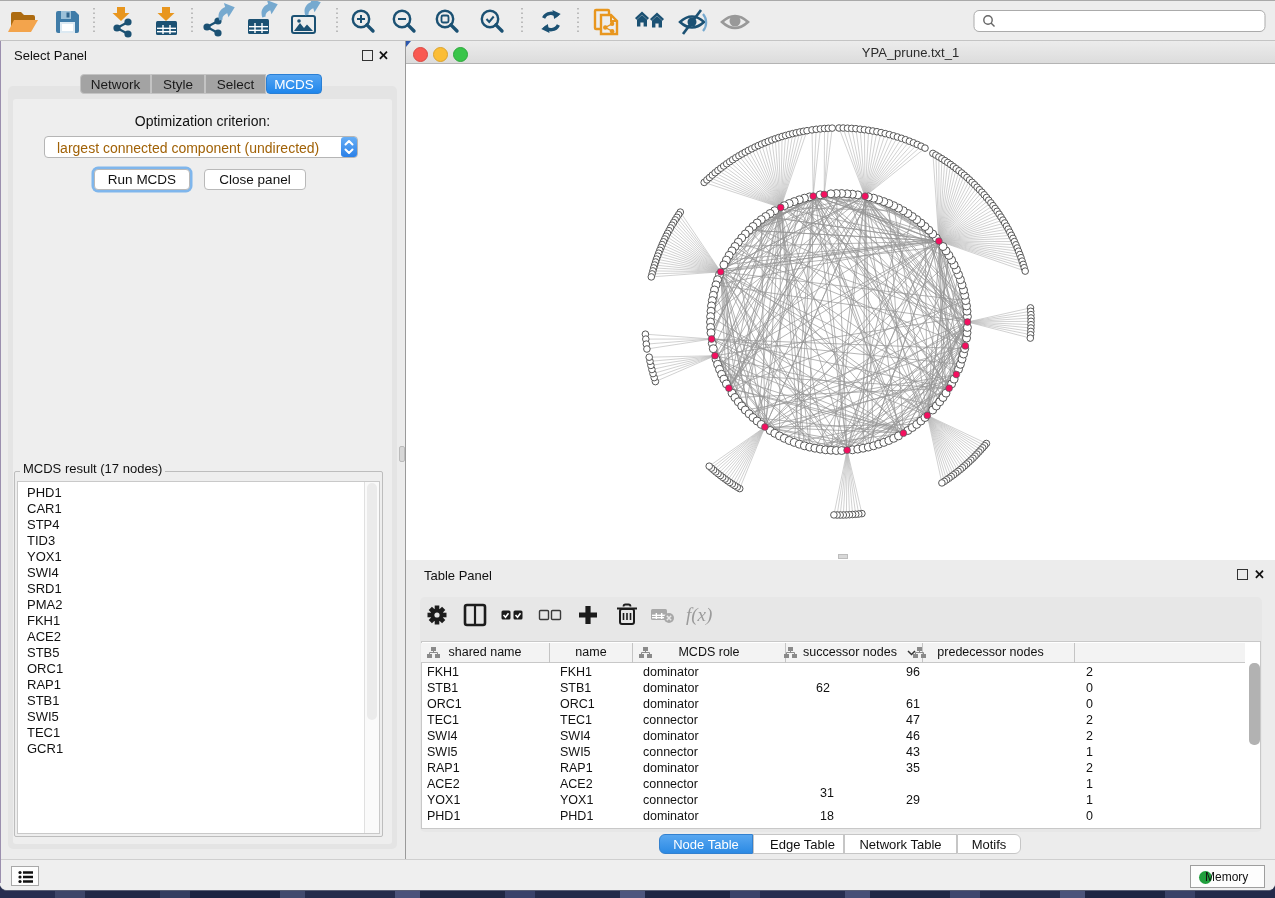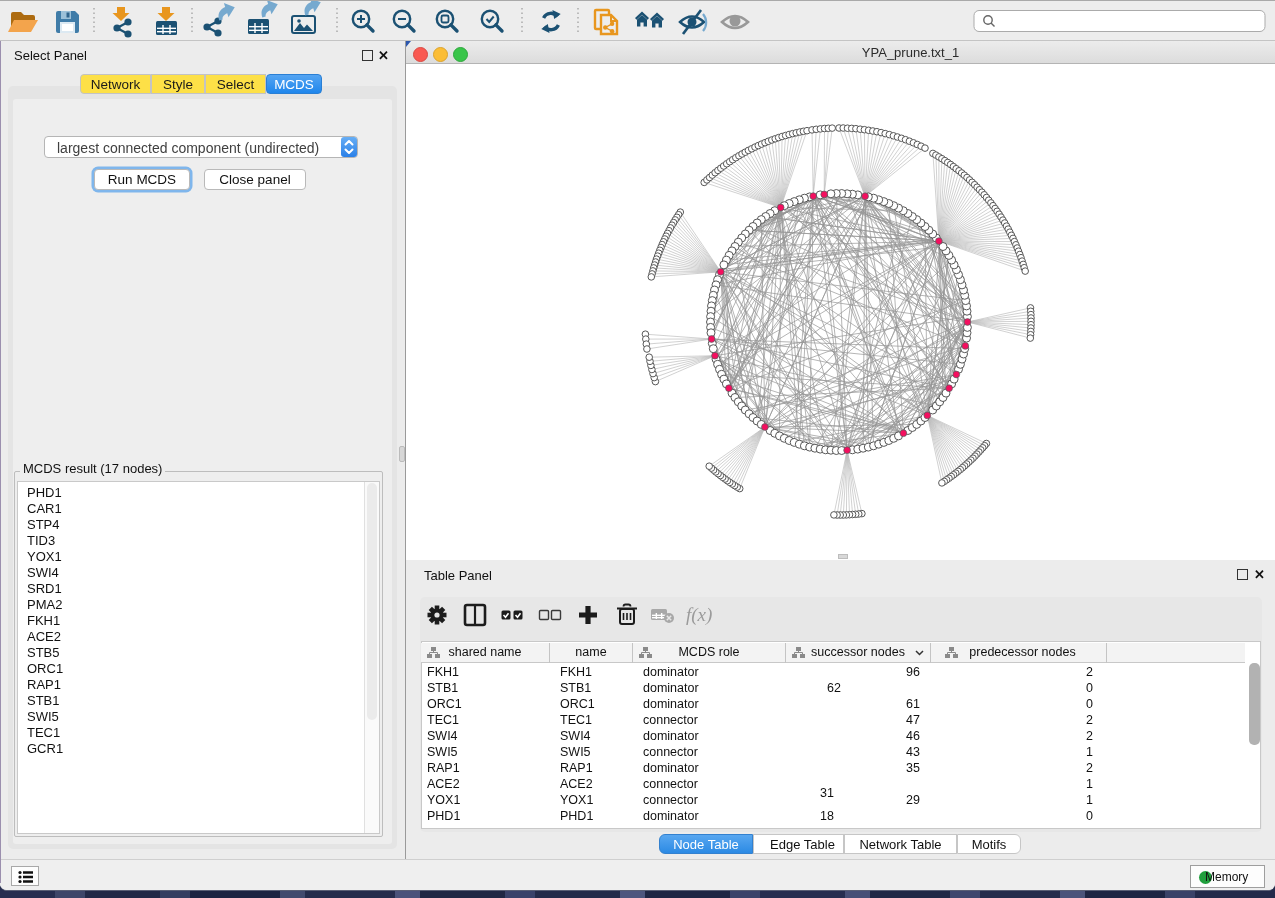--- a/index.html
+++ b/index.html
@@ -10,26 +10,26 @@
   #wall{left:0;top:0;width:1275px;height:898px;background:#1d2440;}
   #wall2{left:0;top:880px;width:1275px;height:18px;
     background:linear-gradient(90deg,#272e50 0 55px,#3e4669 55px 85px,#222947 85px 160px,#353d60 160px 190px,#1d2442 190px 280px,#424a6e 280px 305px,#252c4c 305px 395px,#4a527a 395px 420px,#202744 420px 505px,#3a426a 505px 535px,#242b4a 535px 620px,#4e567e 620px 645px,#1f2644 645px 730px,#3b436a 730px 760px,#272e50 760px 845px,#474f76 845px 870px,#212846 870px 950px,#3f476e 950px 980px,#252c4c 980px 1060px,#4b537a 1060px 1085px,#1e2543 1085px 1165px,#3a4268 1165px 1195px,#232a4a 1195px 1275px);}
   #app{left:0;top:0;width:1275px;height:891px;background:#ececec;border-radius:0 0 7px 7px;overflow:hidden;border-bottom:1px solid #5a5f75;box-sizing:border-box;}
   
   #toolbar{left:0;top:0;width:1275px;height:41px;background:#ededed;border-top:1px solid #a9a9a9;border-bottom:1px solid #c4c4c4;box-sizing:border-box;}
   
   #cp{left:0;top:41px;width:405px;height:818px;background:#ececec;border-left:1px solid #9b8fae;box-sizing:border-box;}
   #cp-title{left:14px;top:48px;font-size:13px;color:#111;}
   .winbtn{position:absolute;width:11px;height:11px;box-sizing:border-box;}
-  .tab{position:absolute;top:0;height:20px;box-sizing:border-box;background:#fde047;border:1px solid #c3c3c3;color:#1a1a1a;font-size:13.5px;text-align:center;line-height:19px;}
+  .tab{position:absolute;top:0;height:20px;box-sizing:border-box;background:#a3a3a3;border:1px solid #c3c3c3;color:#1a1a1a;font-size:13.5px;text-align:center;line-height:19px;}
   #cp-box{left:8px;top:86px;width:389px;height:763px;background:#e4e4e4;border-radius:5px;}
   #cp-inner{left:13px;top:99px;width:379px;height:745px;background:#eeeeee;border-radius:3px;}
   #opt-label{left:0px;top:113px;width:405px;text-align:center;font-size:14px;color:#111;}
   #combo{left:44px;top:136px;width:314px;height:22px;background:#fff;border:1px solid #b5b5b5;border-radius:4px;box-sizing:border-box;}
-  #combo-text{left:57px;top:140px;font-size:14px;color:#404040;}
+  #combo-text{left:57px;top:140px;font-size:14px;color:#a16207;}
   #combo-btn{left:341px;top:137px;width:16px;height:20px;border-radius:3px;background:linear-gradient(#67aef5,#2a80e8);}
   .btn{position:absolute;height:21px;background:#fff;border:1px solid #b9b9b9;border-radius:4px;font-size:13.5px;color:#111;text-align:center;line-height:20px;box-sizing:border-box;}
   #run-btn{left:94px;top:169px;width:96px;box-shadow:0 0 0 2.5px #7fb6ec;}
   #close-btn{left:204px;top:169px;width:102px;}
   #fieldset{left:14px;top:471px;width:369px;height:366px;border:1px solid #bdbdbd;border-radius:2px;box-sizing:border-box;}
   #fs-legend{left:20px;top:461px;font-size:13px;color:#111;background:#eeeeee;padding:0 3px;}
   #fs-list{left:17px;top:481px;width:363px;height:353px;background:#fff;border:1px solid #c9c9c9;box-sizing:border-box;overflow:hidden;}
   .li{position:absolute;left:9px;font-size:13px;color:#111;}
   
   #vdiv{left:405px;top:41px;width:1px;height:818px;background:#9a9a9a;}
@@ -171,20 +171,21 @@
       </svg>
     </div>
   <div id="cp" class="abs"></div>
   <div id="cp-title" class="abs">Select Panel</div>
   <div id="cp-box" class="abs"></div>
   <div id="cp-inner" class="abs"></div>
   <div class="tab abs" style="left:80px;top:74px;width:71px;border-radius:4px 0 0 4px;">Network</div>
   <div class="tab abs" style="left:151px;top:74px;width:54px;text-align:center;">Style</div>
   <div class="tab abs" style="left:205px;top:74px;width:61px;">Select</div>
   <div class="tab abs" style="left:266px;top:74px;width:56px;background:linear-gradient(#54a4f2,#1f86ec);border-color:#2a7fd4;color:#fff;border-radius:4px;">MCDS</div>
+  <div id="opt-label" class="abs">Optimization criterion:</div>
   <div id="combo" class="abs"></div>
   <div id="combo-text" class="abs">largest connected component (undirected)</div>
   <div id="combo-btn" class="abs"><svg width="16" height="20">
         <path d="M4.5,7.5 L8,4 L11.5,7.5 M4.5,12.5 L8,16 L11.5,12.5" stroke="#fff" stroke-width="2" fill="none" stroke-linecap="round" stroke-linejoin="round"></path>
       </svg></div>
   <div id="run-btn" class="btn abs">Run MCDS</div>
   <div id="close-btn" class="btn abs">Close panel</div>
   <div id="fieldset" class="abs"></div>
   <div id="fs-list" class="abs">
       <div class="li" style="top:3px">PHD1</div>
@@ -1116,45 +1117,45 @@
           <rect x="8" y="7" width="5" height="4" fill="#8a8a8a"></rect>
           <path d="M6.5,4 v2 M2.5,7 v-1.5 h8 v1.5" stroke="#8a8a8a" stroke-width="1" fill="none"></path>
         </svg>shared name</div>
       <div class="th" style="left:129px;width:83px;line-height:19px">name</div>
       <div class="th" style="left:212px;width:153px;line-height:19px"><svg width="13" height="12" style="position:absolute;left:6px;top:4px">
           <rect x="4" y="0" width="5" height="4" fill="#8a8a8a"></rect>
           <rect x="0" y="7" width="5" height="4" fill="#8a8a8a"></rect>
           <rect x="8" y="7" width="5" height="4" fill="#8a8a8a"></rect>
           <path d="M6.5,4 v2 M2.5,7 v-1.5 h8 v1.5" stroke="#8a8a8a" stroke-width="1" fill="none"></path>
         </svg>MCDS role</div>
-      <div class="th" style="left:365px;width:145px;line-height:19px"><svg width="13" height="12" style="position:absolute;left:6px;top:4px">
+      <div class="th" style="left:357px;width:145px;line-height:19px"><svg width="13" height="12" style="position:absolute;left:6px;top:4px">
           <rect x="4" y="0" width="5" height="4" fill="#8a8a8a"></rect>
           <rect x="0" y="7" width="5" height="4" fill="#8a8a8a"></rect>
           <rect x="8" y="7" width="5" height="4" fill="#8a8a8a"></rect>
           <path d="M6.5,4 v2 M2.5,7 v-1.5 h8 v1.5" stroke="#8a8a8a" stroke-width="1" fill="none"></path>
         </svg>successor nodes<svg width="9" height="6" style="position:absolute;right:6px;top:7px">
           <path d="M1,1 L4.5,4.5 L8,1" stroke="#333" stroke-width="1.5" fill="none"></path>
         </svg></div>
-      <div class="th" style="left:518px;width:168px;line-height:19px"><svg width="13" height="12" style="position:absolute;left:6px;top:4px">
+      <div class="th" style="left:486px;width:168px;line-height:19px"><svg width="13" height="12" style="position:absolute;left:6px;top:4px">
           <rect x="4" y="0" width="5" height="4" fill="#8a8a8a"></rect>
           <rect x="0" y="7" width="5" height="4" fill="#8a8a8a"></rect>
           <rect x="8" y="7" width="5" height="4" fill="#8a8a8a"></rect>
           <path d="M6.5,4 v2 M2.5,7 v-1.5 h8 v1.5" stroke="#8a8a8a" stroke-width="1" fill="none"></path>
         </svg>predecessor nodes</div>
     </div>
   <div id="tbody-holder" class="abs">
       <div class="td" style="left:427px;top:664px">FKH1</div>
       <div class="td" style="left:560px;top:664px">FKH1</div>
       <div class="td" style="left:643px;top:664px">dominator</div>
       <div class="td" style="left:820px;top:664px;width:100px;text-align:right">96</div>
       <div class="td" style="left:993px;top:664px;width:100px;text-align:right">2</div>
       <div class="td" style="left:427px;top:680px">STB1</div>
       <div class="td" style="left:560px;top:680px">STB1</div>
       <div class="td" style="left:643px;top:680px">dominator</div>
-      <div class="td" style="left:784px;top:680px;width:100px;text-align:center">62</div>
+      <div class="td" style="left:816px;top:680px;width:100px;text-align:left">62</div>
       <div class="td" style="left:993px;top:680px;width:100px;text-align:right">0</div>
       <div class="td" style="left:427px;top:696px">ORC1</div>
       <div class="td" style="left:560px;top:696px">ORC1</div>
       <div class="td" style="left:643px;top:696px">dominator</div>
       <div class="td" style="left:820px;top:696px;width:100px;text-align:right">61</div>
       <div class="td" style="left:993px;top:696px;width:100px;text-align:right">0</div>
       <div class="td" style="left:427px;top:712px">TEC1</div>
       <div class="td" style="left:560px;top:712px">TEC1</div>
       <div class="td" style="left:643px;top:712px">connector</div>
       <div class="td" style="left:820px;top:712px;width:100px;text-align:right">47</div>

